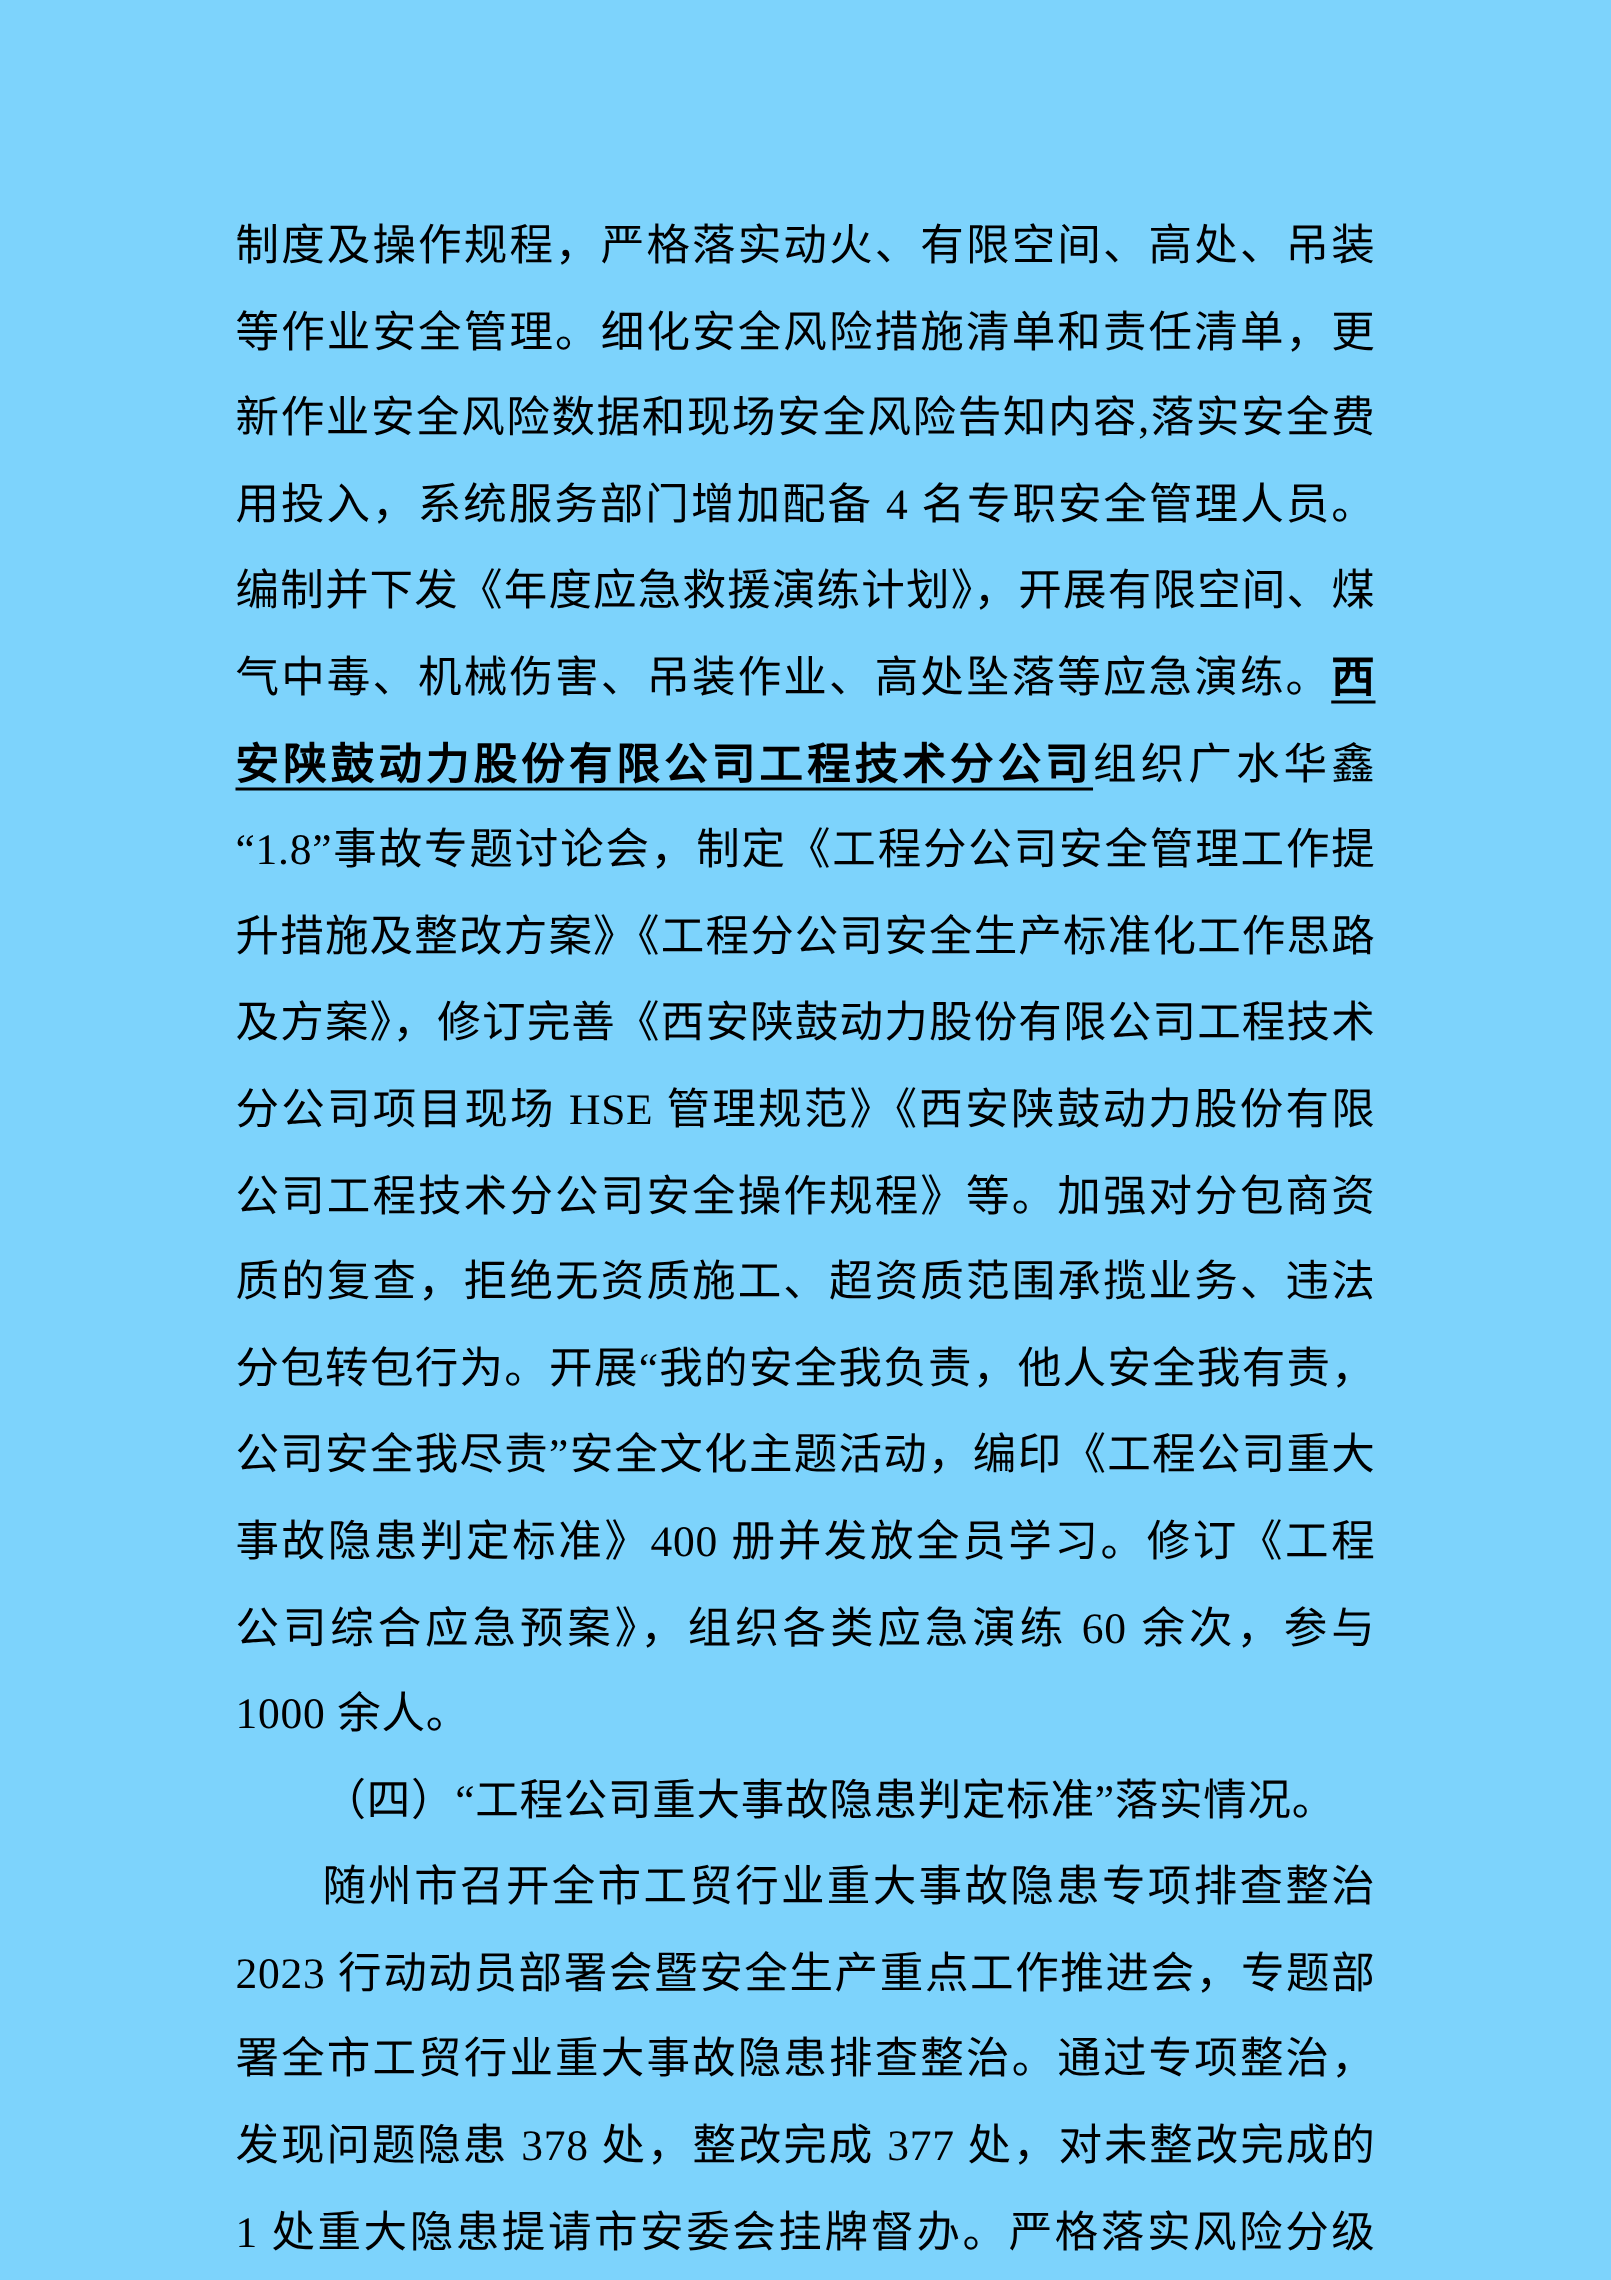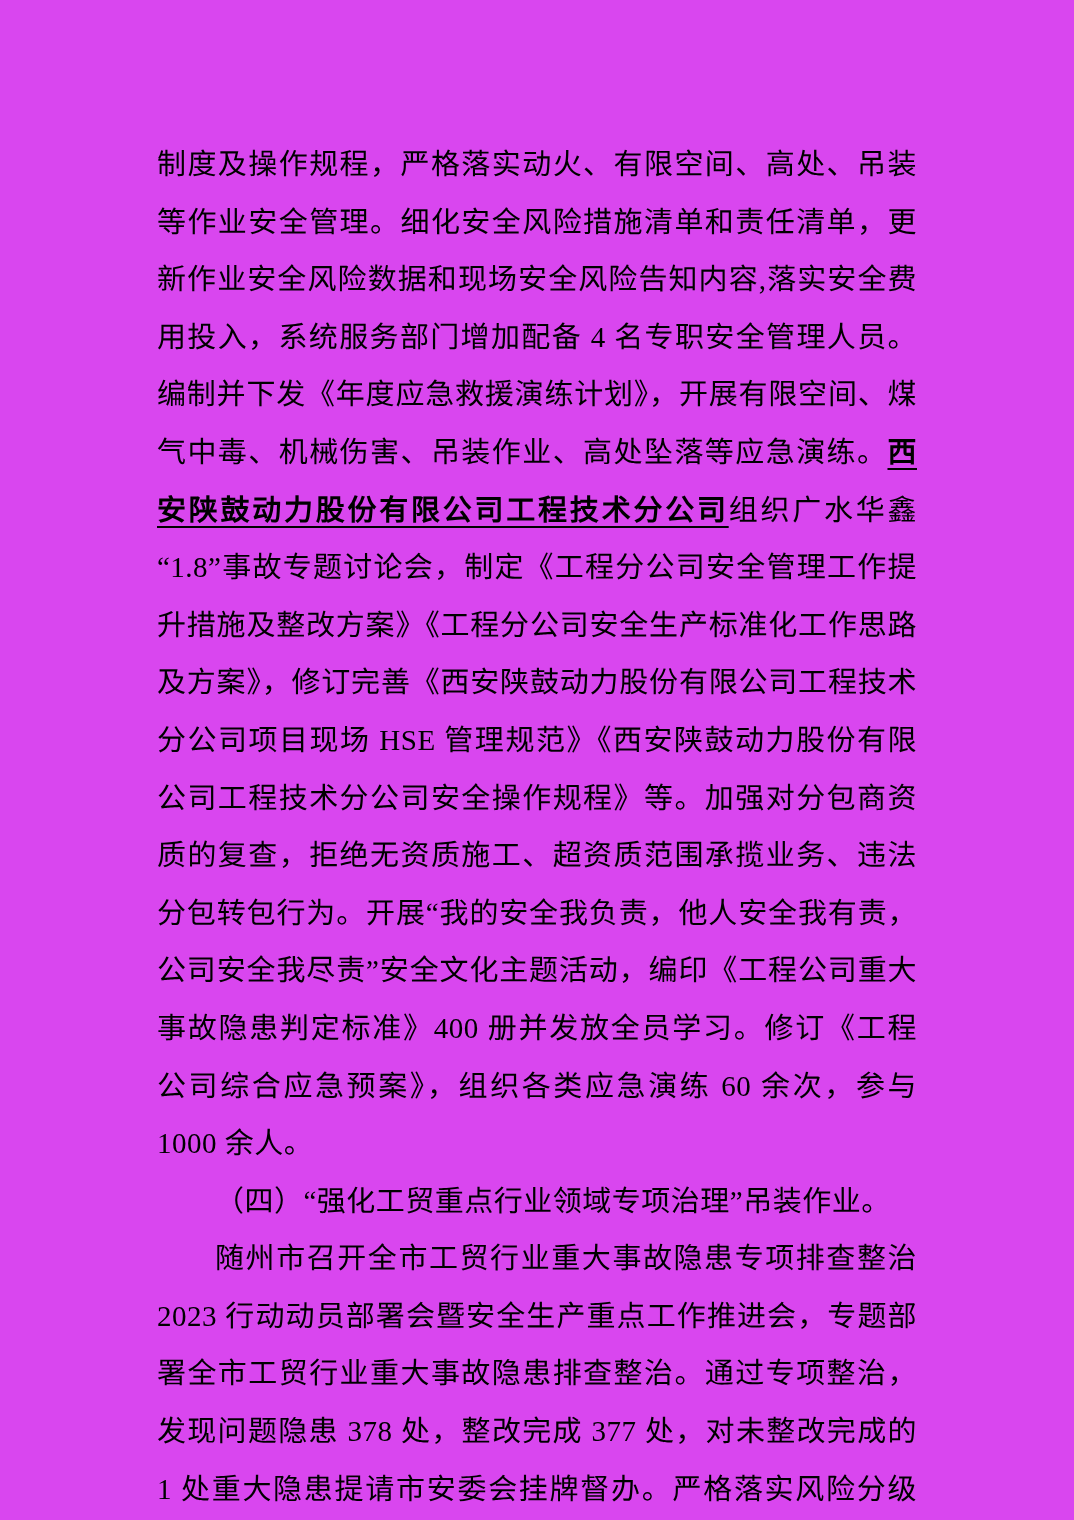--- a/index.html
+++ b/index.html
@@ -4,21 +4,21 @@
 <style>
   html, body {
     margin: 0;
     padding: 0;
     background: #ffffff;
   }
   .page {
     position: relative;
     width: 1074px;
     height: 1520px;
-    background: #d946ef;
+    background: #7dd3fc;
     box-sizing: border-box;
     padding: 136px 157px 0 157px;
     overflow: hidden;
   }
   .doc-text {
     font-family: "Liberation Serif", "DejaVu Serif", serif;
     font-size: 29px;
     line-height: 57.6px;
     color: #000000;
     text-align: justify;
@@ -43,18 +43,18 @@
   }
 </style>
 </head>
 <body>
 
 <div class="page">
   <div class="doc-text">
 
     <p><span>制度及操作规程，严格落实动火、有限空间、高处、吊装等作业安全管理。细化安全风险措施清单和责任清单，更新作业安全风险数据和现场安全风险告知内容,落实安全费用投入，系统服务部门增加配备 4 名专职安全管理人员。编制并下发《年度应急救援演练计划》，开展有限空间、煤气中毒、机械伤害、吊装作业、高处坠落等应急演练。</span><span class="company-bold">西安陕鼓动力股份有限公司工程技术分公司</span><span>组织广水华鑫“1.8”事故专题讨论会，制定《工程分公司安全管理工作提升措施及整改方案》《工程分公司安全生产标准化工作思路及方案》，修订完善《西安陕鼓动力股份有限公司工程技术分公司项目现场 HSE 管理规范》《西安陕鼓动力股份有限公司工程技术分公司安全操作规程》等。加强对分包商资质的复查，拒绝无资质施工、超资质范围承揽业务、违法分包转包行为。开展“我的安全我负责，他人安全我有责，公司安全我尽责”安全文化主题活动，编印《工程公司重大事故隐患判定标准》400 册并发放全员学习。修订《工程公司综合应急预案》，组织各类应急演练 60 余次，参与 1000 余人。</span></p>
 
-    <p class="section-heading">（四）“强化工贸重点行业领域专项治理”吊装作业。</p>
+    <p class="section-heading">（四）“工程公司重大事故隐患判定标准”落实情况。</p>
 
     <p class="para-indent">随州市召开全市工贸行业重大事故隐患专项排查整治 2023 行动动员部署会暨安全生产重点工作推进会，专题部署全市工贸行业重大事故隐患排查整治。通过专项整治，发现问题隐患 378 处，整改完成 377 处，对未整改完成的 1 处重大隐患提请市安委会挂牌督办。严格落实风险分级管控，组</p>
 
   </div>
 </div>
 
 </body></html>

